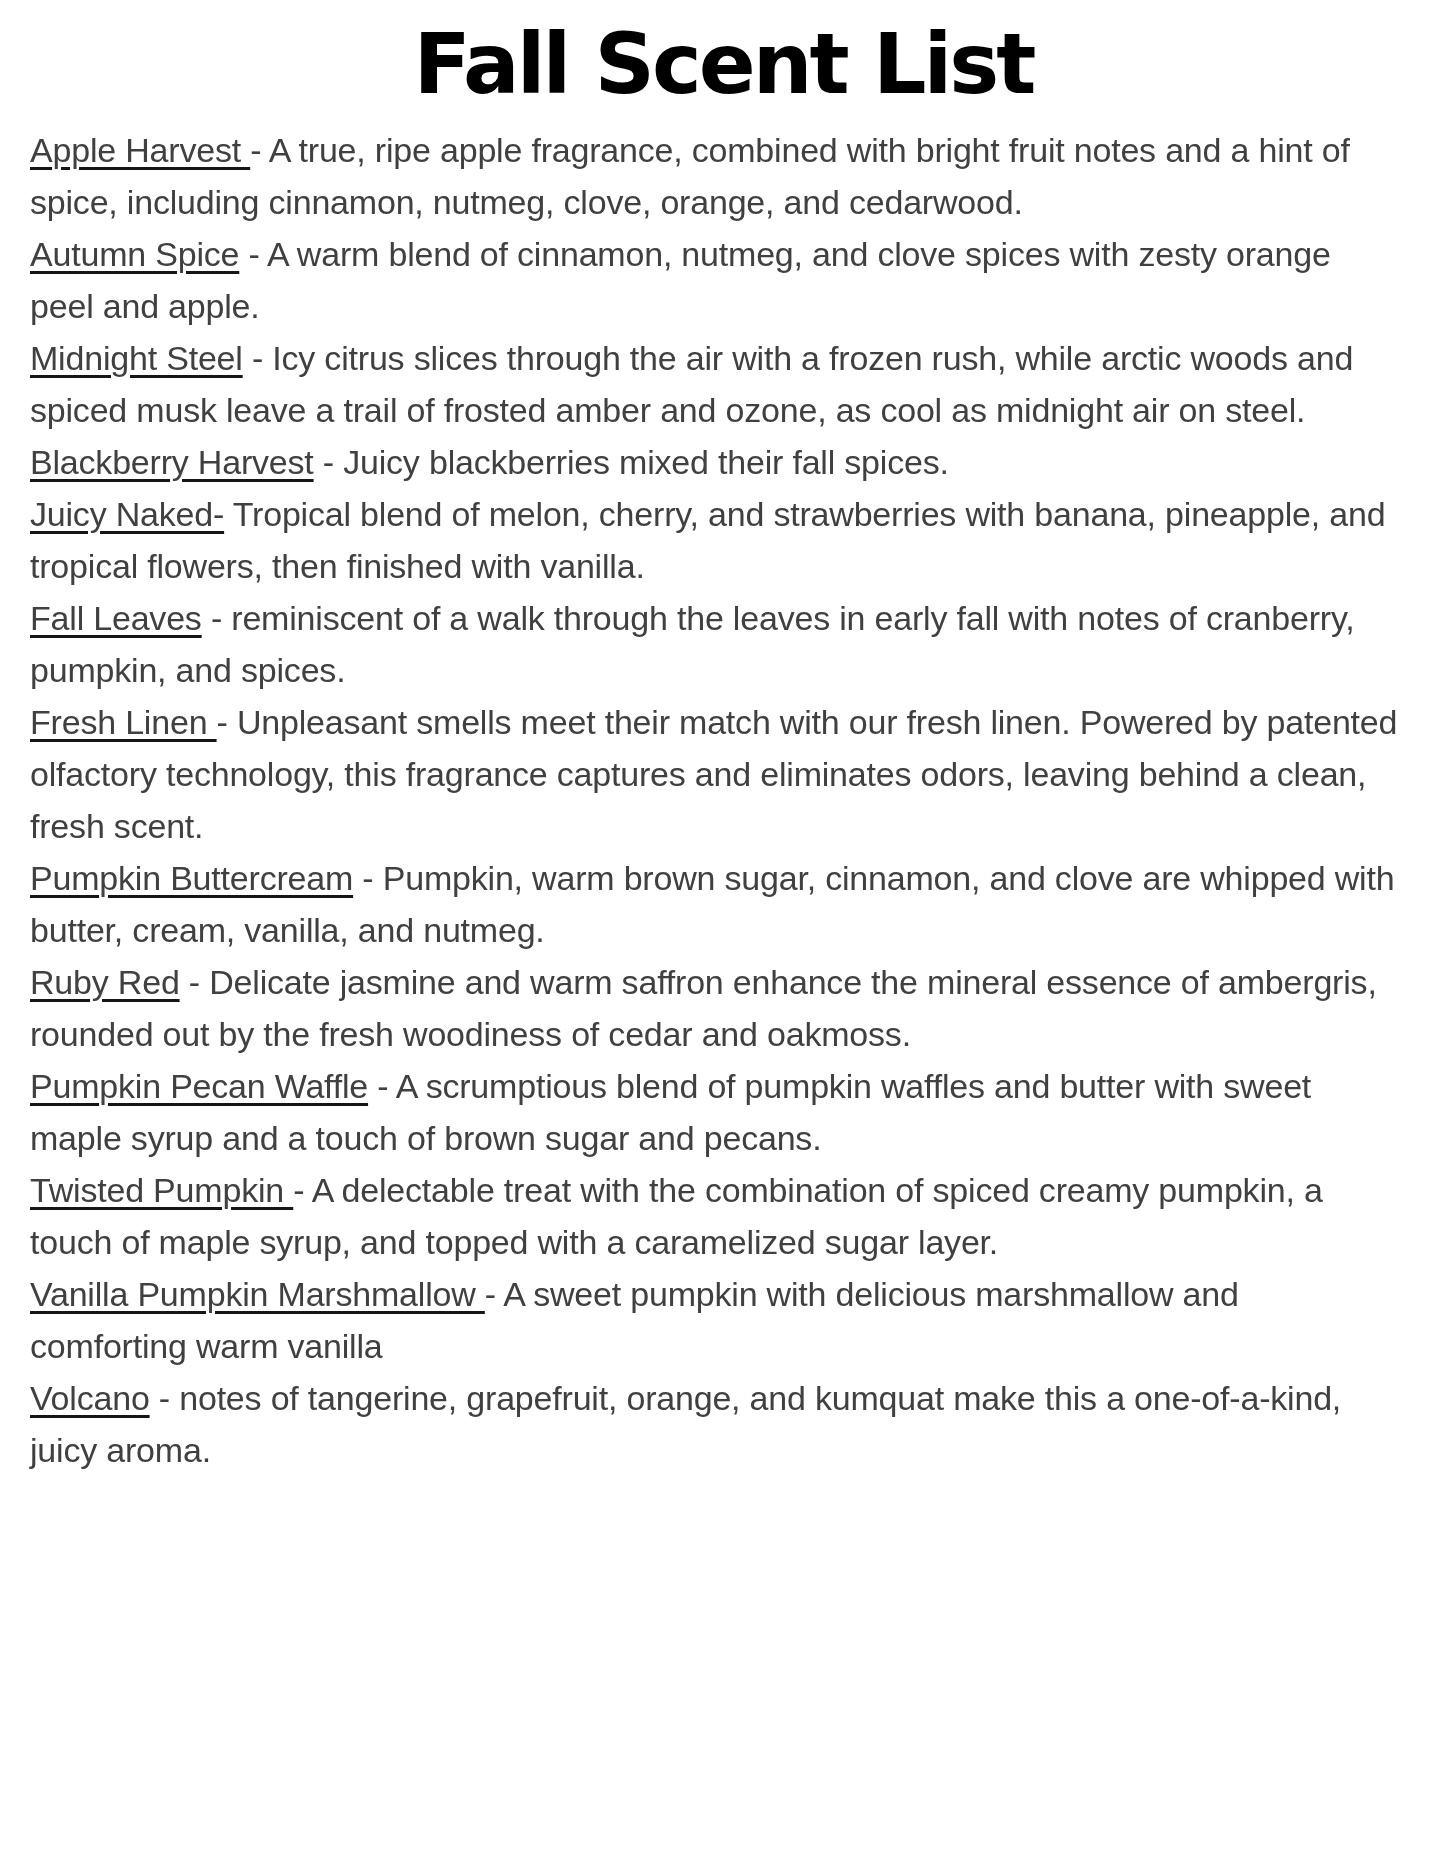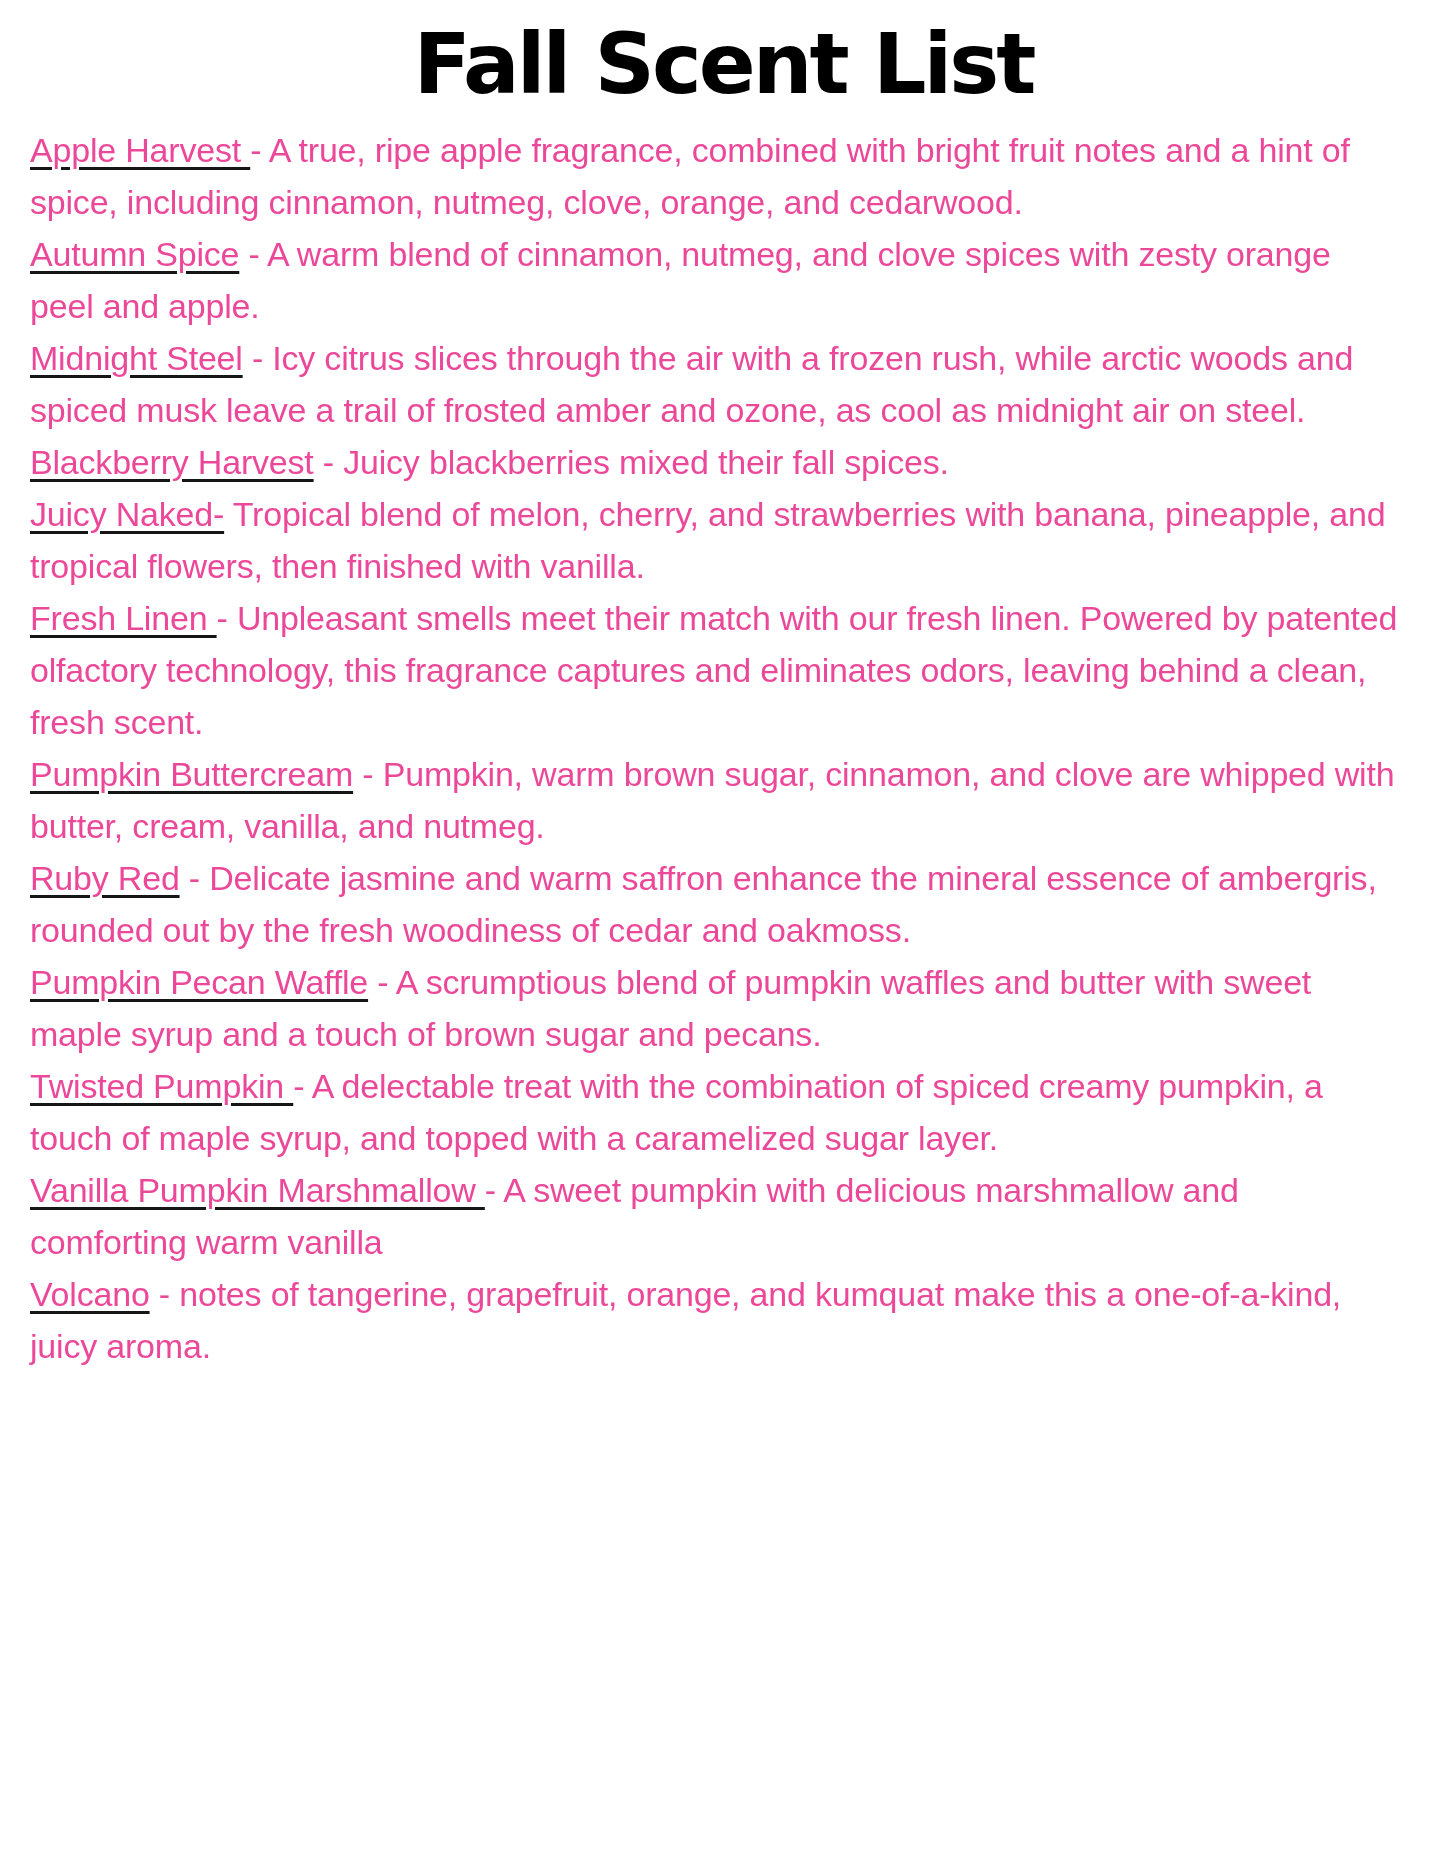--- a/index.html
+++ b/index.html
@@ -33,21 +33,21 @@
     margin: 0 0 6px 0;
   }
   .scent-list {
     width: 1372px;
   }
   .entry {
     margin: 0;
     font-size: 34px;
     line-height: 52px;
     font-weight: 400;
-    color: #ec4899;
+    color: #404040;
     letter-spacing: -0.2px;
   }
   .scent-name {
     text-decoration: underline;
     text-decoration-thickness: 2.5px;
     text-underline-offset: 5px;
     text-decoration-color: #161616;
   }
   .scent-desc {
     text-decoration: none;
@@ -65,20 +65,21 @@
   <p class="entry"><span class="scent-name">Autumn Spice</span><span class="scent-desc"> - A warm blend of cinnamon, nutmeg, and clove spices with zesty orange peel and apple.</span></p>
 
 
 
   <p class="entry"><span class="scent-name">Midnight Steel</span><span class="scent-desc"> - Icy citrus slices through the air with a frozen rush, while arctic woods and spiced musk leave a trail of frosted amber and ozone, as cool as midnight air on steel.</span></p>
 
   <p class="entry"><span class="scent-name">Blackberry Harvest</span><span class="scent-desc"> - Juicy blackberries mixed their fall spices.</span></p>
 
   <p class="entry"><span class="scent-name">Juicy Naked-</span><span class="scent-desc"> Tropical blend of melon, cherry, and strawberries with banana, pineapple, and tropical flowers, then finished with vanilla.</span></p>
 
+  <p class="entry"><span class="scent-name">Fall Leaves</span><span class="scent-desc"> - reminiscent of a walk through the leaves in early fall with notes of cranberry, pumpkin, and spices.</span></p>
 
   <p class="entry"><span class="scent-name">Fresh Linen </span><span class="scent-desc">- Unpleasant smells meet their match with our fresh linen. Powered by patented olfactory technology, this fragrance captures and eliminates odors, leaving behind a clean, fresh scent.</span></p>
 
 
   <p class="entry"><span class="scent-name">Pumpkin Buttercream</span><span class="scent-desc"> - Pumpkin, warm brown sugar, cinnamon, and clove are whipped with butter, cream, vanilla, and nutmeg.</span></p>
 
   <p class="entry"><span class="scent-name">Ruby Red</span><span class="scent-desc"> - Delicate jasmine and warm saffron enhance the mineral essence of ambergris, rounded out by the fresh woodiness of cedar and oakmoss.</span></p>
 
   <p class="entry"><span class="scent-name">Pumpkin Pecan Waffle</span><span class="scent-desc"> - A scrumptious blend of pumpkin waffles and butter with sweet maple syrup and a touch of brown sugar and pecans.</span></p>
 

